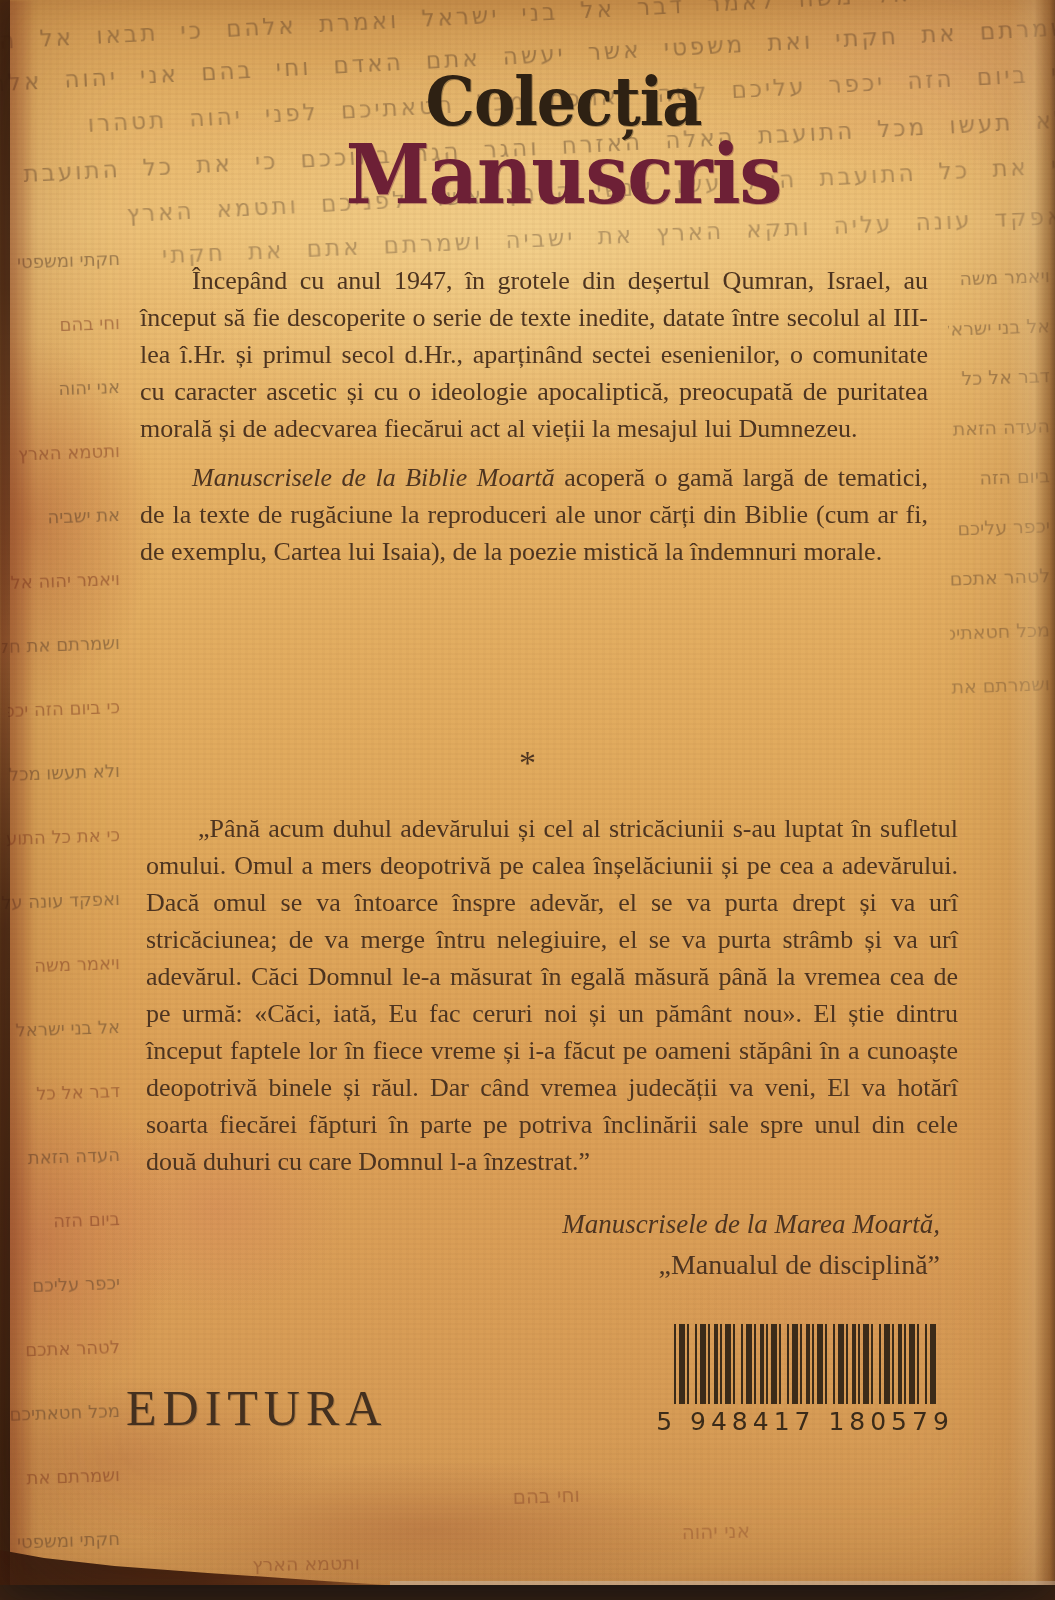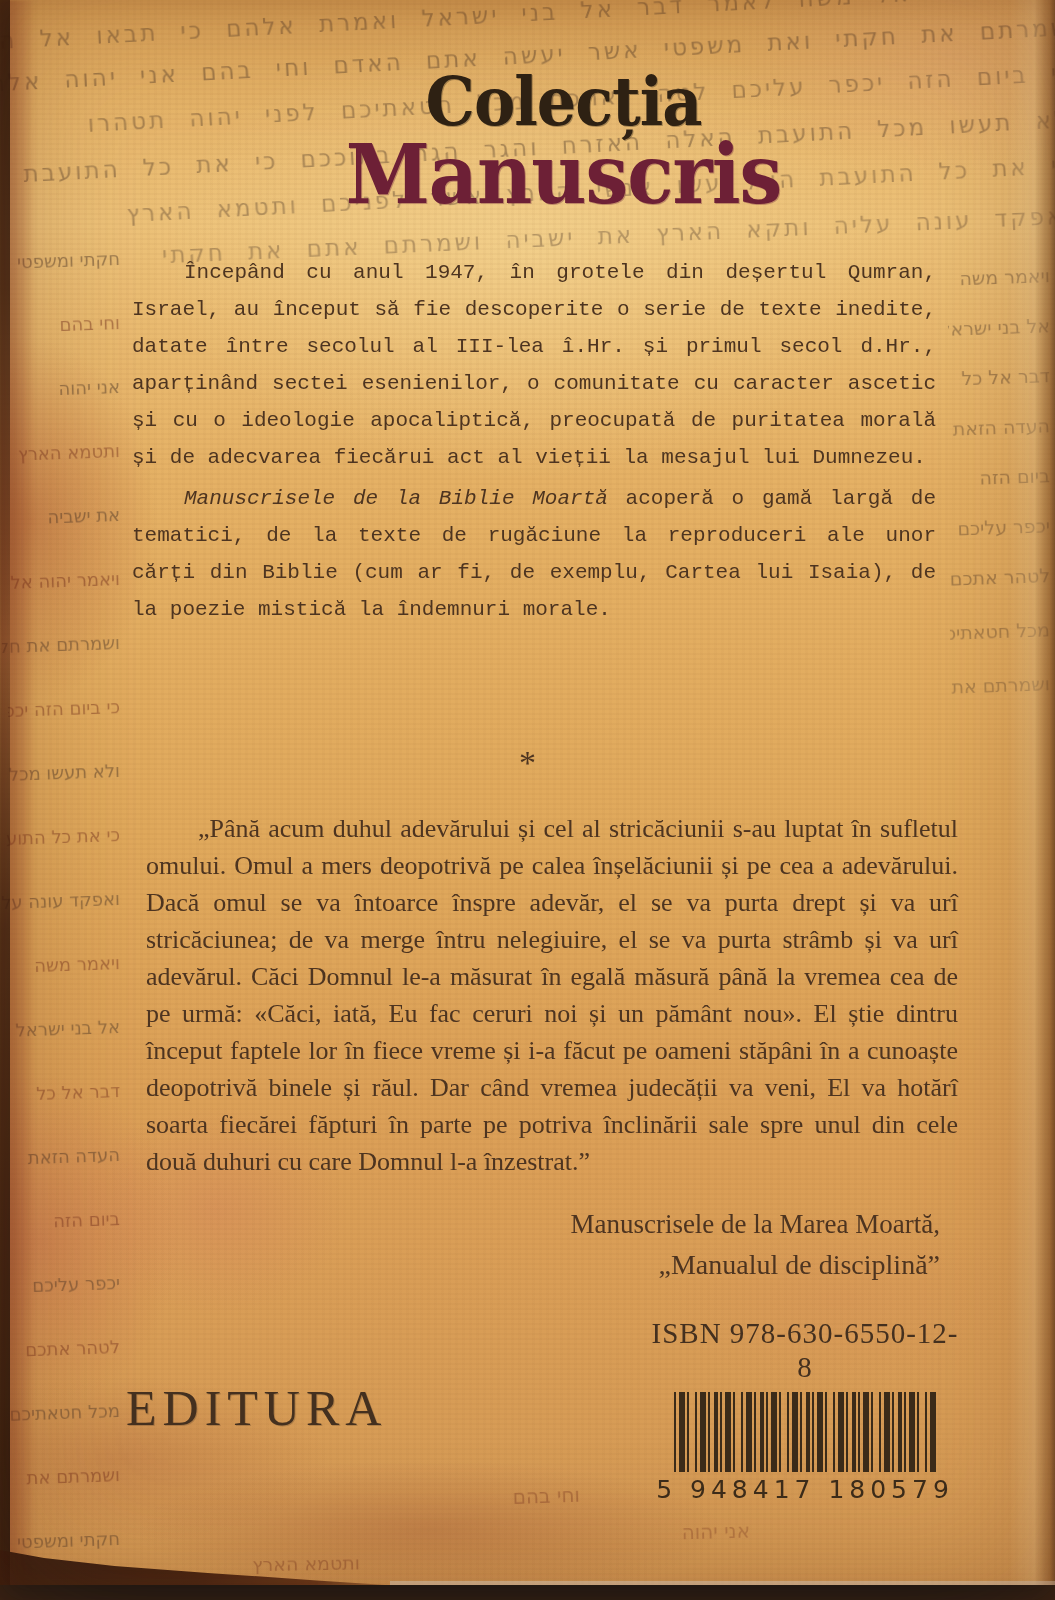--- a/index.html
+++ b/index.html
@@ -57,31 +57,31 @@
     box-shadow:inset 0 0 140px rgba(110,55,20,.38), inset 0 0 30px rgba(120,60,25,.22);}
   
   .title-block{position:absolute;left:0;top:66px;width:100%;text-align:center;z-index:3;padding-left:36px;}
   .title-line1{font-family:"DejaVu Serif",serif;font-weight:700;font-size:62px;line-height:72px;
     color:var(--title-dark,#2e2113);letter-spacing:-1px;transform:scaleY(1.08);
     text-shadow:1px 1px 0 rgba(46,33,19,.35);}
   .title-line2{font-family:"DejaVu Serif",serif;font-weight:700;font-size:76px;line-height:82px;
     color:var(--title-maroon,#6d2036);letter-spacing:-1px;transform:scaleY(1.08);margin-top:-4px;
     text-shadow:1px 1px 0 rgba(109,32,54,.35);}
   .body-block{position:absolute;left:128px;top:250px;width:812px;z-index:3;}
-  .para{margin:4px;font-size:21px;line-height:37px;color:var(--body-text,#4d3420);
-    text-align:justify;text-indent:52px;font-family:Liberation Mono, monospace;}
+  .para{margin:12px;font-size:26px;line-height:37px;color:var(--body-text,#4d3420);
+    text-align:justify;text-indent:52px;}
   .para .lead{font-style:italic;}
   .separator{position:absolute;left:0;top:744px;width:100%;text-align:center;z-index:3;
     font-size:34px;color:var(--body-text,#4d3420);}
   .quote-block{position:absolute;left:128px;top:792px;width:812px;margin:18px;z-index:3;
     font-size:26px;line-height:37px;color:var(--body-text,#4d3420);
     text-align:justify;text-indent:52px;}
   .attribution{position:absolute;left:128px;top:1206px;width:812px;text-align:right;z-index:3;
     color:var(--body-text,#4d3420);}
-  .attr-title{font-size:27px;line-height:36px;}
+  .attr-title{font-style:italic;font-size:27px;line-height:36px;}
   .attr-part{font-size:28px;line-height:38px;margin-top:4px;}
   .publisher{position:absolute;left:126px;top:1378px;z-index:3;
     font-family:"Liberation Serif",serif;font-size:50px;line-height:60px;letter-spacing:6px;
     color:var(--publisher-text,#44301f);text-shadow:1px 1px 0 rgba(68,48,31,.25);}
   .isbn-block{position:absolute;left:650px;top:1316px;width:310px;text-align:center;z-index:3;}
   .isbn-text{font-family:"Liberation Serif",serif;font-size:29px;line-height:34px;letter-spacing:1px;
     color:var(--publisher-text,#44301f);}
   .barcode{width:262px;height:80px;margin:8px auto 0;
     background:repeating-linear-gradient(90deg,
       var(--barcode-ink,#3b2b19) 0 2px,  transparent 2px 5px,
@@ -160,21 +160,20 @@
   <div class="attribution">
     <div class="attr-title">Manuscrisele de la Marea Moartă,</div>
     <div class="attr-part">„Manualul de disciplină”</div>
   </div>
 
   <div class="publisher">
     <div>EDITURA</div>
   </div>
 
   <div class="isbn-block">
-    <div class="isbn-text">ISBN 978-630-6550-12-8</div>
     <div class="barcode"></div>
     <div class="barcode-digits">5 948417 180579</div>
   </div>
 
   <div class="left-edge-stain"></div>
   <div class="photo-left-edge"></div>
   <div class="right-edge-highlight"></div>
   <div class="bottom-left-ink-blob"></div>
   <div class="photo-bottom-edge"></div>
   <div class="photo-black-strip"></div>

